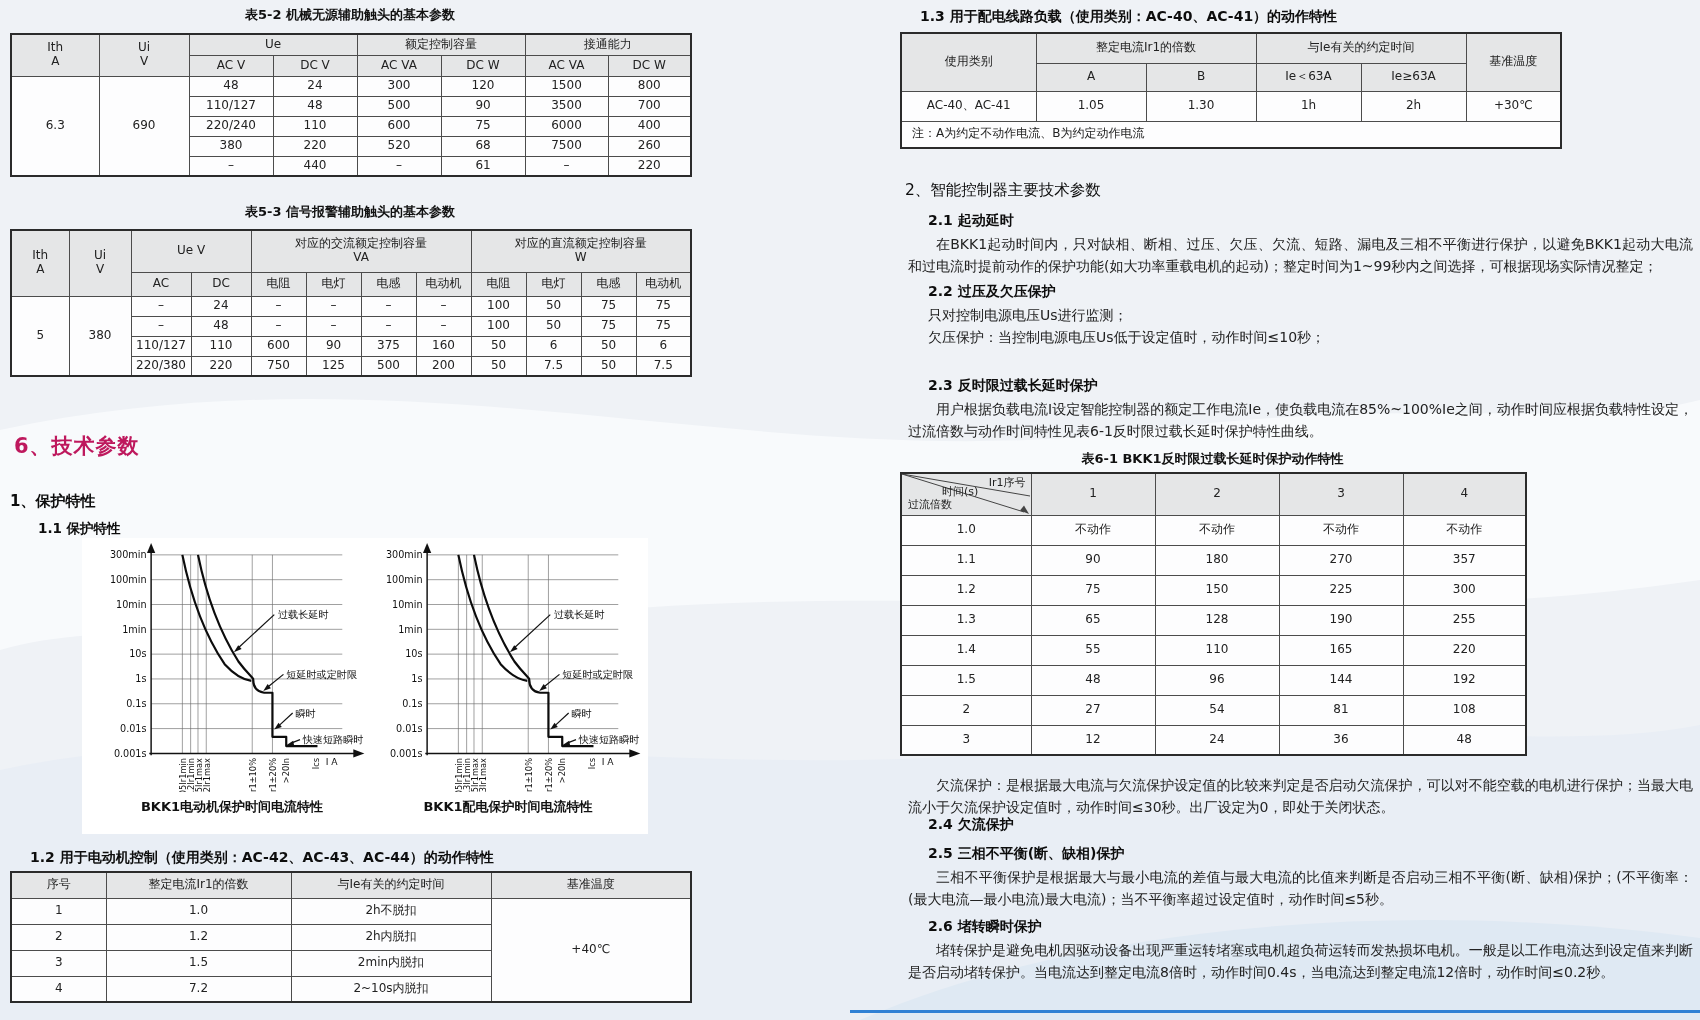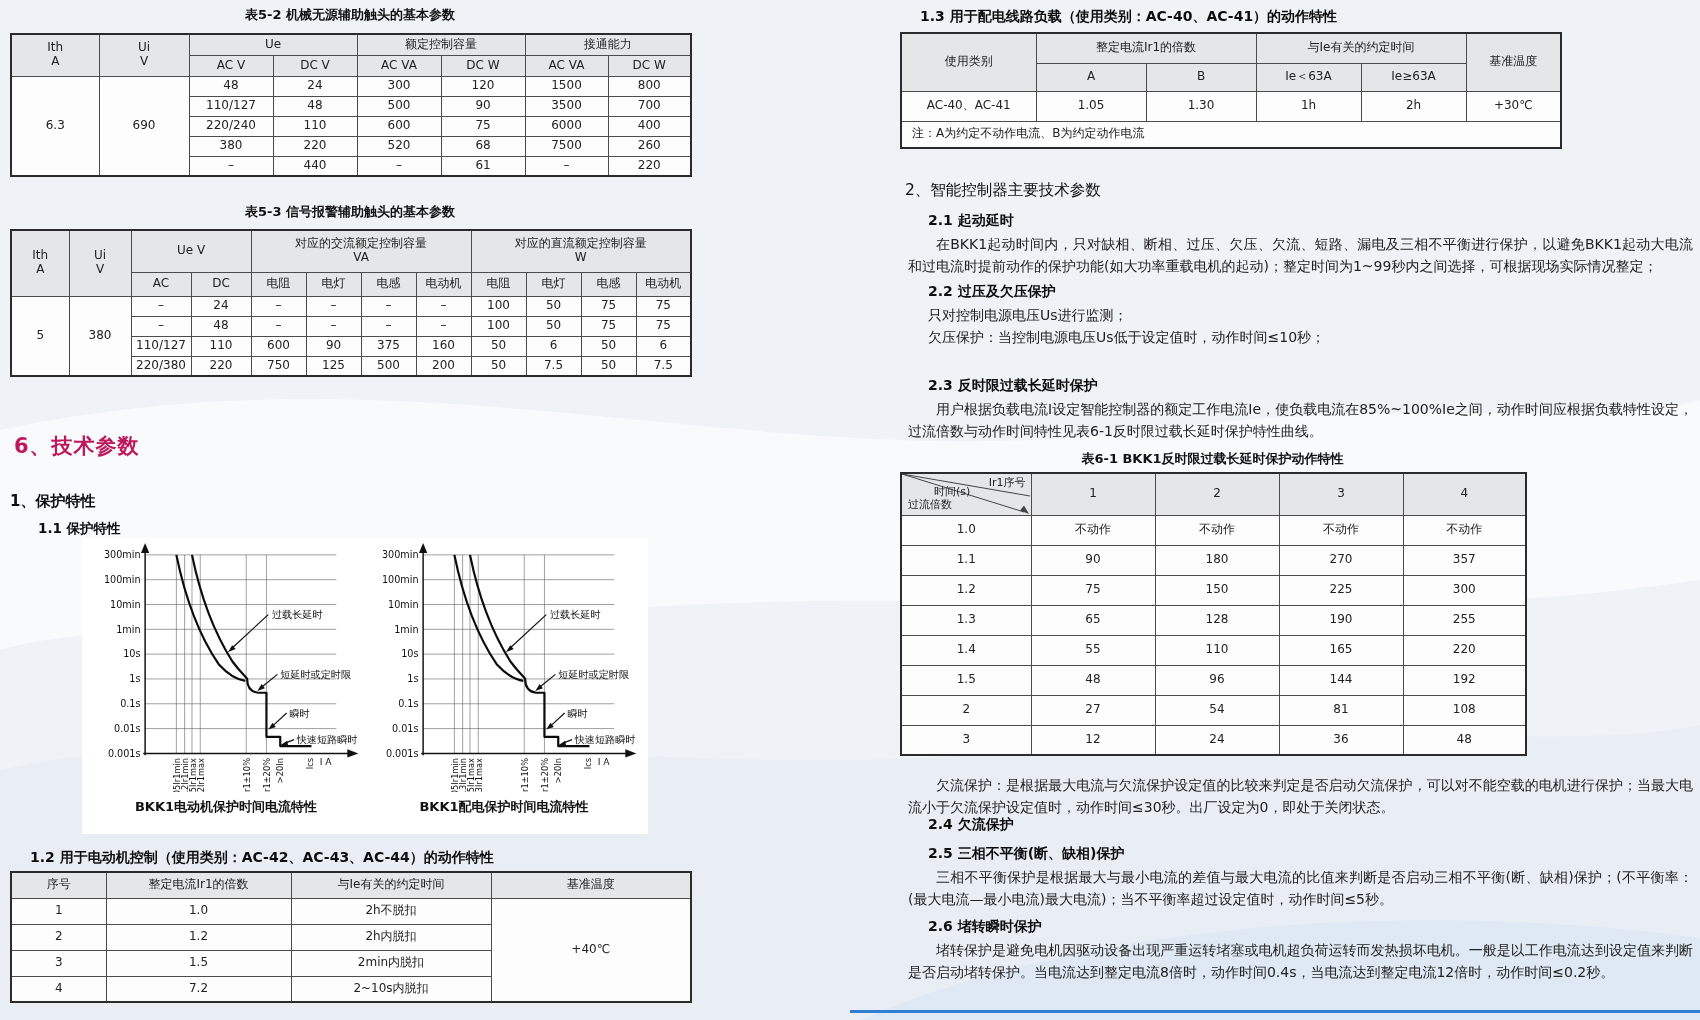--- a/index.html
+++ b/index.html
@@ -13,21 +13,21 @@
         font-size:12px;color:#222;padding:1px;line-height:1.15}
   .t .hd{background:#e5e6e7}
   .big-blue{color:#be185d;font-size:21px;font-weight:bold;letter-spacing:1px}
   .h155{font-size:15.5px;font-weight:normal;color:#0d0d0d}
   .h15{font-size:15px;font-weight:bold;color:#0d0d0d}
   .h14{font-size:14px;font-weight:bold;color:#0d0d0d}
   .h135{font-size:13.5px;font-weight:bold;color:#0d0d0d}
   .body-text{font-size:14px;line-height:22px;color:#222;text-align:justify}
   .indent{text-indent:2em}
   .chart-panel{background:#ffffff;display:flex;justify-content:space-between;
-               align-items:flex-start;padding:4px 6px}
+               align-items:flex-start;padding:4px 12px}
   .chart{width:276px}
   .cap{font-size:13px;font-weight:bold;color:#111;text-align:center;margin-top:2px}
   .notecell{text-align:left !important;padding-left:10px !important;background:#fdfdfe}
   .diagcell{position:relative;padding:0 !important}
   .diagcell span{position:absolute;font-size:11px;color:#222}
   .blue-line{background:#2f80d4}
 </style>
 </head>
 <body>
 
@@ -471,21 +471,21 @@
     </colgroup>
   <tbody>
       <tr style="height:42px">
     <td class="hd diagcell">
       <svg class="abs" style="left:0;top:0" width="128" height="40" viewBox="0 0 128 40">
         <line x1="0" y1="0" x2="128" y2="22" stroke="#444" stroke-width="1"></line>
         <line x1="0" y1="0" x2="122" y2="38" stroke="#444" stroke-width="1"></line>
         <polygon points="127,40 118,36.5 122,31.5" fill="#444"></polygon>
       </svg>
       <span style="right:5px;top:3px">Ir1序号</span>
-      <span style="left:32px;top:12px">时间(s)</span>
+      <span style="left:40px;top:12px">时间(s)</span>
       <span style="left:6px;bottom:3px">过流倍数</span>
     </td>
     <td class="hd">1</td>
     <td class="hd">2</td>
     <td class="hd">3</td>
     <td class="hd">4</td>
   </tr>
   <tr style="height:30px">
         <td>1.0</td>
         <td>不动作</td>

